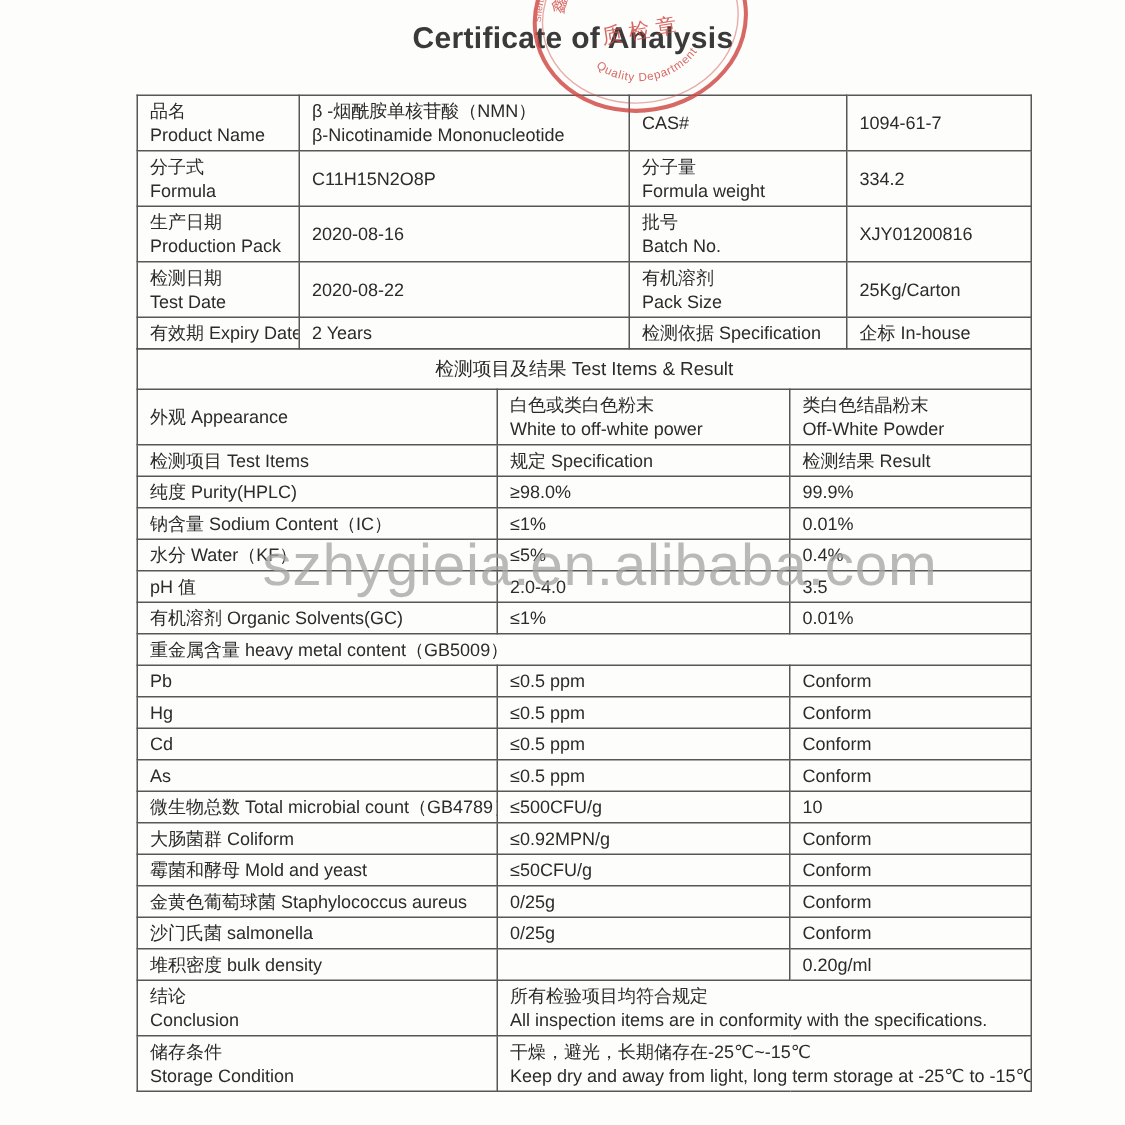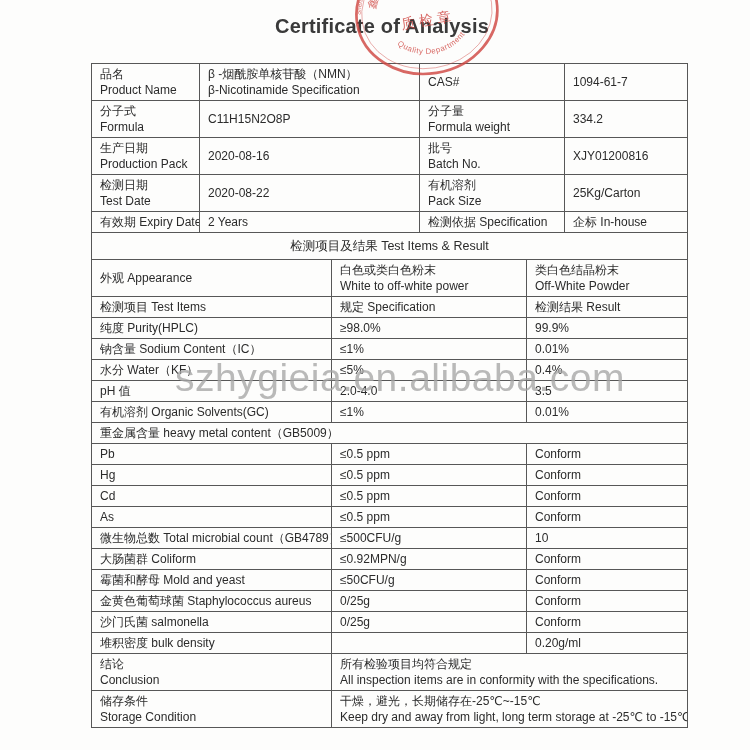--- a/index.html
+++ b/index.html
@@ -84,21 +84,21 @@
           <col style="width:123px">
       </colgroup>
       <tbody id="info-body">
           <tr>
             <td>
               <div class="ln">品名</div>
               <div class="ln">Product Name</div>
             </td>
             <td>
               <div class="ln">β -烟酰胺单核苷酸（NMN）</div>
-              <div class="ln">β-Nicotinamide Specification</div>
+              <div class="ln">β-Nicotinamide Mononucleotide</div>
             </td>
             <td>
               <div class="ln">CAS#</div>
             </td>
             <td>
               <div class="ln">1094-61-7</div>
             </td>
           </tr>
           <tr>
             <td>

